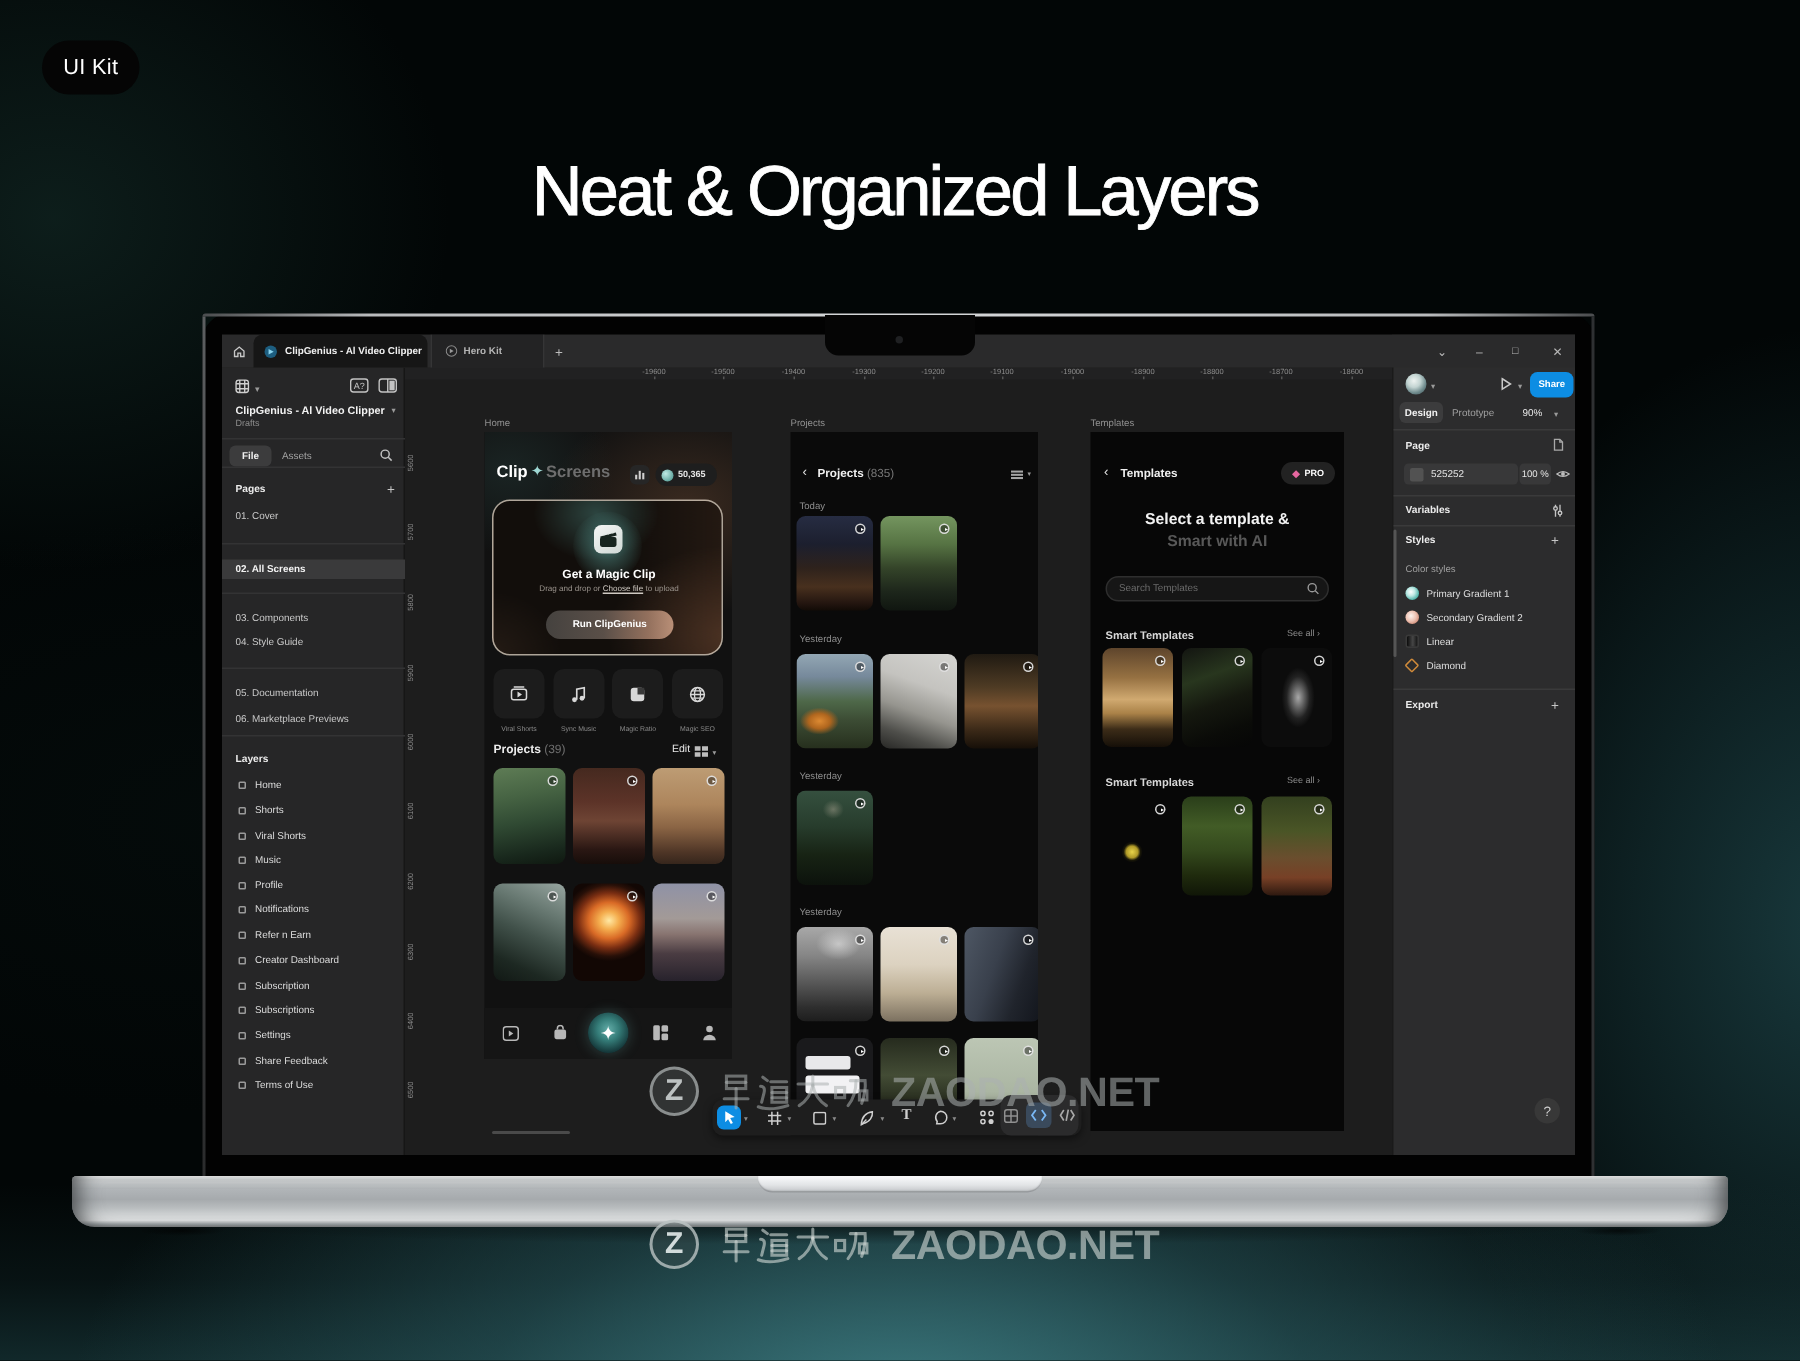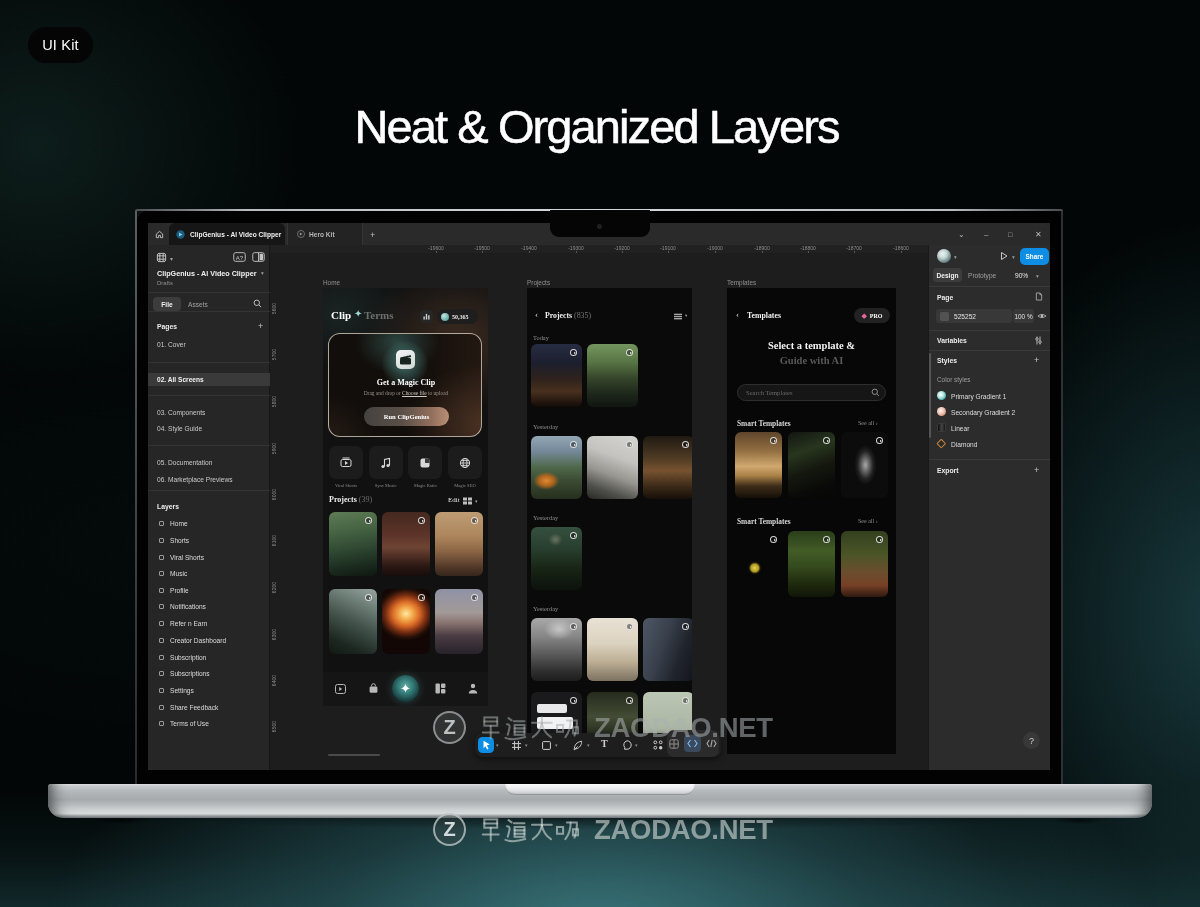--- a/index.html
+++ b/index.html
@@ -41,21 +41,21 @@
 
 #leftbar { position:absolute; left:0; top:22px; width:122px; height:525px; background:#262627; border-right:1px solid #161616; }
 .lb-div { position:absolute; left:0px; width:122px; height:1px; background:#333334; }
 .lrow { position:absolute; left:0; width:122px; height:14px; color:#dcdcdc; font-size:6.6px; display:flex; align-items:center; }
 .lrow .ficon { width:5px; height:5px; border:0.8px solid #9a9a9a; border-radius:1px; margin-left:11px; margin-right:6px; flex:none; }
 
 #rightbar { position:absolute; left:780px; top:0px; width:122px; height:547px; background:#2c2c2d; border-left:1px solid #1a1a1a; }
 .rb-div { position:absolute; left:0; width:122px; height:1px; background:#3a3a3b; }
 
 #canvas { position:absolute; left:122px; top:22px; width:658px; height:525px; background:#1d1d1d; }
-.phone { position:absolute; background:#0c0c0c; overflow:hidden;font-family:Liberation Serif, serif; }
+.phone { position:absolute; background:#0c0c0c; overflow:hidden; }
 .flabel { position:absolute; color:#909090; font-size:6.4px; }
 .play { position:absolute; width:7px; height:7px; border-radius:50%; background:rgba(15,15,15,0.45); border:0.8px solid rgba(235,235,235,0.9); }
 .play::after { content:""; position:absolute; left:2.7px; top:2px; border-left:2.3px solid #fff; border-top:1.5px solid transparent; border-bottom:1.5px solid transparent; }
 .thumb { position:absolute; border-radius:6px; }
 
 #toolbar { position:absolute; left:327px; top:510px; width:246px; height:24px; background:#1e1e1e; border-radius:7px; box-shadow:0 2px 6px rgba(0,0,0,0.5); z-index:5; }
 #toolgroup2 { position:absolute; left:519px; top:507px; width:52px; height:27px; background:#2b2b2c; border-radius:7px; z-index:6; display:flex; align-items:center; justify-content:space-around; }
 .help { position:absolute; left:875px; top:509px; width:17px; height:17px; border-radius:50%; background:#383838; color:#cfcfcf; font-size:9px; display:flex; align-items:center; justify-content:center; }
 
 .wm { position:absolute; display:flex; align-items:center; z-index:40; }
@@ -129,21 +129,21 @@
     </div>
 
   <div id="canvas">
       <div class="flabel" style="left:53px;top:34px;">Home</div>
       <div class="flabel" style="left:257px;top:34px;">Projects</div>
       <div class="flabel" style="left:457px;top:34px;">Templates</div>
       <div class="phone" style="left:53px;top:43px;width:165px;height:418px;background:#121212;">
         <div style="position:absolute;inset:0;background:radial-gradient(130px 100px at 82% 12%, rgba(92,63,44,0.55), rgba(0,0,0,0) 72%),radial-gradient(100px 80px at 10% 6%, rgba(38,62,60,0.42), rgba(0,0,0,0) 70%),#111111;"></div>
         <div class="t" style="left:8px;top:21px;font-size:11px;font-weight:700;color:#fff;">Clip</div>
         <div class="t" style="left:31px;top:20px;font-size:10px;color:#9fd8d4;">✦</div>
-        <div class="t" style="left:41px;top:21px;font-size:11px;font-weight:700;color:#6e6e6e;">Terms</div>
+        <div class="t" style="left:41px;top:21px;font-size:11px;font-weight:700;color:#6e6e6e;">Screens</div>
         <div class="abs" style="left:97px;top:22px;width:13px;height:13px;background:#262626;border-radius:4px;display:flex;align-items:center;justify-content:center;">
           <svg width="7" height="7" viewBox="0 0 8 8">
             <g fill="#cfcfcf">
               <rect x="0.5" y="4" width="1.6" height="3.5"></rect>
               <rect x="3.2" y="1" width="1.6" height="6.5"></rect>
               <rect x="5.9" y="2.6" width="1.6" height="4.9"></rect>
             </g>
           </svg>
         </div>
         <div class="abs" style="left:114px;top:21px;width:41px;height:15px;background:#1e1e1e;border-radius:8px;display:flex;align-items:center;">
@@ -286,21 +286,21 @@
         <div class="abs" style="left:10px;top:429px;width:36px;height:12px;background:#f2f2f4;border-radius:2px;"></div>
       </div>
       <div class="phone" style="left:457px;top:43px;width:169px;height:466px;background:#070707;">
         <div class="t" style="left:9px;top:21px;font-size:9px;color:#e0e0e0;">‹</div>
         <div class="t" style="left:20px;top:23px;font-size:7.8px;font-weight:700;color:#f0f0f0;">Templates</div>
         <div class="abs" style="left:127px;top:20px;width:36px;height:15px;background:#222;border-radius:8px;display:flex;align-items:center;justify-content:center;">
           <span style="color:#e667a0;font-size:7px;margin-right:3px;">◆</span>
           <span style="color:#fff;font-size:6px;font-weight:700;">PRO</span>
         </div>
         <div class="abs" style="left:0;top:52px;width:169px;text-align:center;color:#f2f2f2;font-size:10.5px;font-weight:700;">Select a template &amp;</div>
-        <div class="abs" style="left:0;top:67px;width:169px;text-align:center;color:#585858;font-size:10.5px;font-weight:700;">Guide with AI</div>
+        <div class="abs" style="left:0;top:67px;width:169px;text-align:center;color:#585858;font-size:10.5px;font-weight:700;">Smart with AI</div>
         <div class="abs" style="left:10px;top:96px;width:149px;height:17px;background:#161616;border:0.8px solid #2e2e2e;border-radius:9px;display:flex;align-items:center;">
           <span style="color:#6a6a6a;font-size:6.6px;margin-left:8px;">Search Templates</span>
         </div>
         <svg class="abs" style="left:144px;top:100px;" width="9" height="9" viewBox="0 0 10 10">
           <circle cx="4.2" cy="4.2" r="3" stroke="#9a9a9a" stroke-width="1" fill="none"></circle>
           <line x1="6.5" y1="6.5" x2="8.8" y2="8.8" stroke="#9a9a9a" stroke-width="1"></line>
         </svg>
         <div class="t" style="left:10px;top:131px;color:#d8d8d8;font-size:7.4px;font-weight:700;">Smart Templates</div>
         <div class="t" style="left:131px;top:132px;color:#8e8e8e;font-size:6px;">See all ›</div>
         <div class="thumb" style="left:8px;top:144px;width:47px;height:66px;background:linear-gradient(180deg,#5e452c 0%,#967142 30%,#d0a970 52%,#aa8248 66%,#3c2c18 82%,#150f08 100%);"></div>

